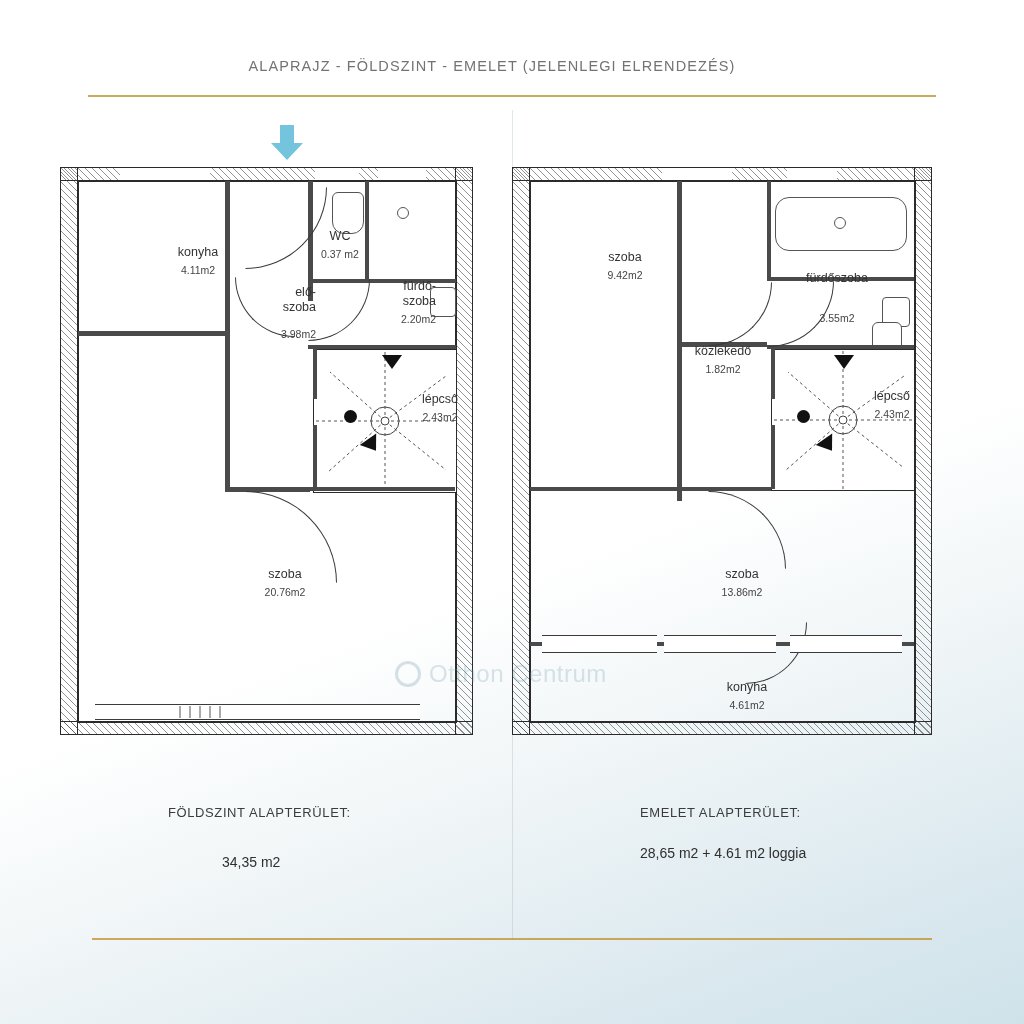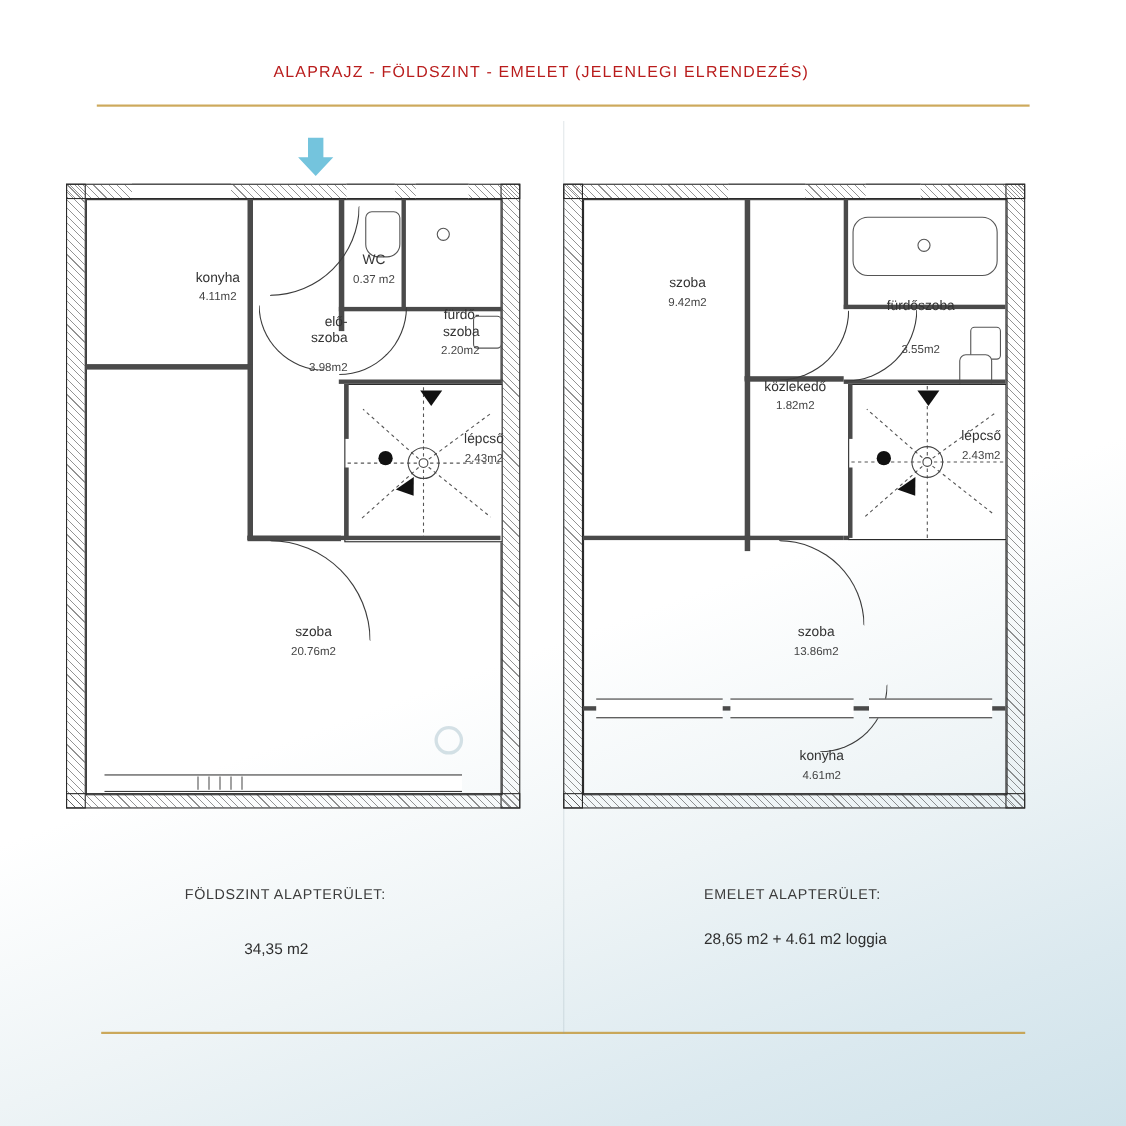--- a/index.html
+++ b/index.html
@@ -10,21 +10,21 @@
     color:#3a3a3a;
     position:relative;
     overflow:hidden;
   }
   .page{position:absolute;inset:0;}
 
   
   .title{
     position:absolute;top:58px;left:0;width:984px;
     text-align:center;
-    font-size:14.5px;letter-spacing:1.1px;color:#b91c1c;
+    font-size:14.5px;letter-spacing:1.1px;color:#737373;
   }
   .rule-top{
     position:absolute;top:95px;left:88px;width:848px;height:2px;
     background:#c49a3f;opacity:.85;
   }
   .rule-bottom{
     position:absolute;top:938px;left:92px;width:840px;height:2px;
     background:#c49a3f;opacity:.85;
   }
   .divider-v{
@@ -308,20 +308,21 @@
     </div>
 
     <div class="room-label" style="left:180px;top:513px;width:110px;">
       <span>konyha</span>
       <span class="area">4.61m2</span>
     </div>
   </div>
 
   <div class="wm">
     <span class="wm-ring"></span>
+    <span>Otthon Centrum</span>
   </div>
 
   <div class="foot-label" style="left:168px;top:805px;">FÖLDSZINT ALAPTERÜLET:</div>
   <div class="foot-value" style="left:222px;top:854px;">34,35 m2</div>
   <div class="foot-label" style="left:640px;top:805px;">EMELET ALAPTERÜLET:</div>
   <div class="foot-value" style="left:640px;top:845px;">28,65 m2 + 4.61 m2 loggia</div>
 
 </div>
 
 </body></html>

